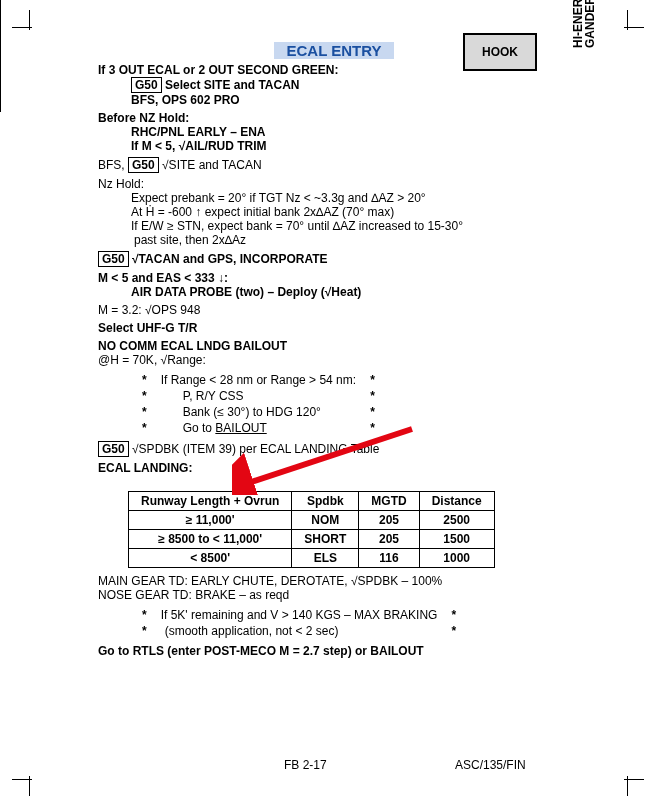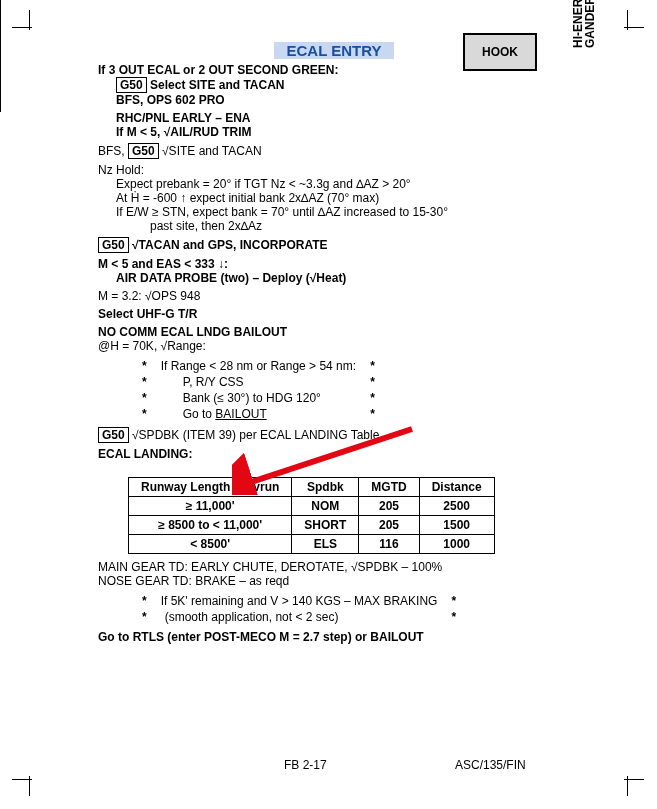--- a/index.html
+++ b/index.html
@@ -3,22 +3,22 @@
 <meta charset="utf-8">
 <style>
   html,body{margin:0;padding:0;background:#fff;}
   body{width:657px;height:809px;position:relative;font-family:Arial,Helvetica,sans-serif;font-size:12px;color:#000;}
   .page{position:absolute;left:98px;top:42px;width:472px;}
   .title{color:#1a4fa0;font-size:15px;font-weight:bold;background:#c8d8f0;padding:0 12px;display:inline-block;}
   .title-wrap{text-align:center;margin-bottom:2px;}
   .hook-box{position:absolute;left:463px;top:33px;width:70px;height:34px;background:#d9d9d9;border:2px solid #000;text-align:center;line-height:34px;font-weight:bold;font-size:12px;}
   .side-label{position:absolute;left:572px;top:48px;font-weight:bold;font-size:12px;transform:rotate(-90deg);transform-origin:left top;line-height:12px;white-space:pre;text-align:left;}
   .b{font-weight:bold;}
-  .ind{margin-left:18px;}
-  .ind2{margin-left:52px;}
+  .ind{margin-left:33px;}
+  .ind2{margin-left:36px;}
   .para{margin:4px 0;}
   .gbox{border:1.5px solid #000;padding:0 3px;font-weight:bold;display:inline-block;line-height:14px;}
   .star-table{margin:4px 0 4px 36px;}
   .star-table td{padding:0 6px;font-size:12px;}
   .u{text-decoration:underline;}
   table.landing{border-collapse:collapse;margin:16px 0 6px 30px;}
   table.landing th,table.landing td{border:1px solid #000;padding:2px 12px;font-size:12px;text-align:center;}
   table.landing th{font-weight:bold;}
   
   .cm{position:absolute;width:34px;height:34px;}
@@ -69,20 +69,21 @@
 <div class="page">
   <div class="title-wrap"><span class="title sel">ECAL ENTRY</span></div>
 
   <div class="para">
     <div class="b">If 3 OUT ECAL or 2 OUT SECOND GREEN:</div>
     <div class="ind b"><span class="gbox">G50</span><span> Select SITE and TACAN</span></div>
     <div class="ind b">BFS, OPS 602 PRO</div>
   </div>
 
   <div class="para">
+    <div class="b">Before NZ Hold:</div>
     <div class="ind b">RHC/PNL EARLY – ENA</div>
     <div class="ind b">If M &lt; 5, √AIL/RUD TRIM</div>
   </div>
 
   <div class="para">
     <span>BFS, </span><span class="gbox">G50</span><span> √SITE and TACAN</span>
   </div>
 
   <div class="para">
     <div>Nz Hold:</div>

